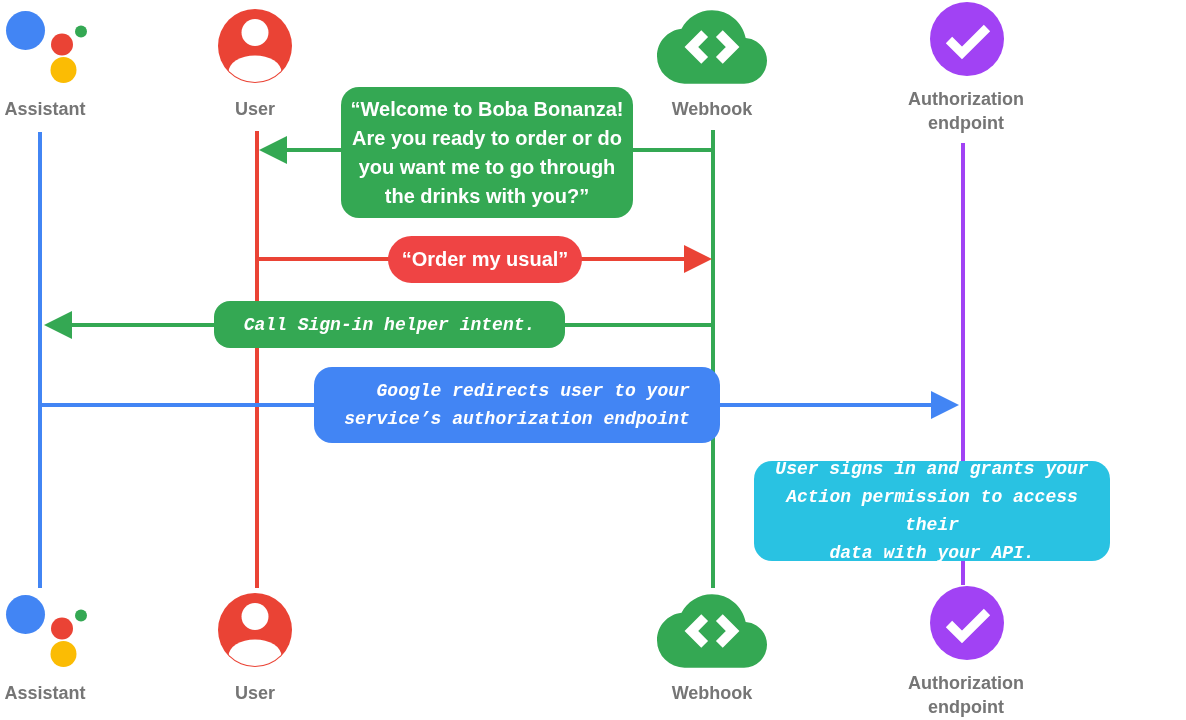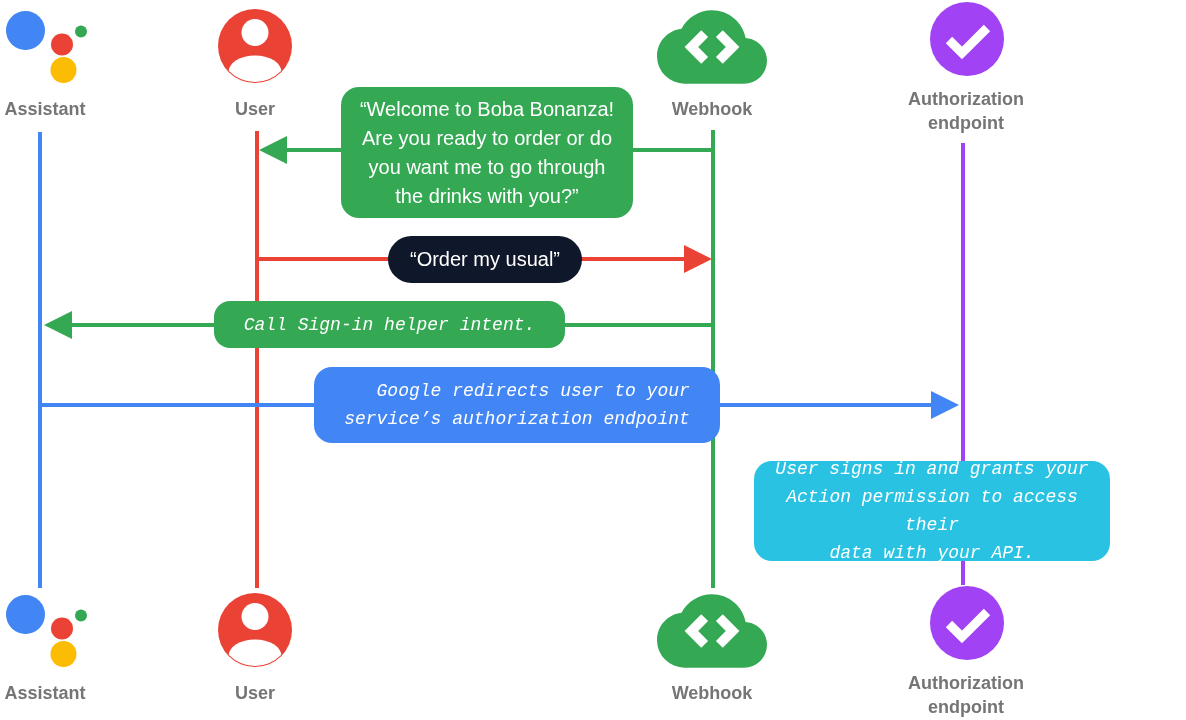--- a/index.html
+++ b/index.html
@@ -6,21 +6,21 @@
   .canvas{position:relative;width:1186px;height:720px;background:#fff;overflow:hidden;
           font-family:"Liberation Sans",sans-serif;}
   .lifeline{position:absolute;width:4px;z-index:1;}
   .icon{position:absolute;z-index:2;}
   .actor-label{position:absolute;z-index:2;color:#757575;font-weight:700;font-size:18px;
                line-height:24px;text-align:center;white-space:pre-line;}
   .arrow-line{position:absolute;height:4px;z-index:3;}
   .arrow-head{position:absolute;width:0;height:0;border-top:14px solid transparent;
               border-bottom:14px solid transparent;z-index:3;}
   .bubble{position:absolute;z-index:4;color:#fff;display:flex;align-items:center;
-          justify-content:center;text-align:center;white-space:pre-line;}
+          justify-content:center;text-align:center;white-space:pre-line;font-weight:bold;}
   .speech{font-family:"Liberation Sans",sans-serif;font-size:20px;line-height:29px;}
   .code{font-family:"Liberation Mono",monospace;font-style:italic;font-size:18px;line-height:28px;margin-left:12px;}
   #b-welcome{left:341px;top:87px;width:292px;height:131px;border-radius:18px;}
   #b-order{left:388px;top:236px;width:194px;height:47px;border-radius:24px;}
   #b-signin{left:202px;top:301px;width:351px;height:47px;border-radius:16px;}
   #b-redirect{left:302px;top:367px;width:406px;height:76px;border-radius:18px;}
   #b-grant{left:742px;top:461px;width:356px;height:100px;border-radius:18px;}
 </style>
 </head>
 <body>
@@ -66,21 +66,21 @@
 
   <div class="arrow-line" style="left:283px;top:148px;width:430px;background:#34A853;"></div>
   <div class="arrow-head" style="left:259px;top:136px;border-right:28px solid #34A853;"></div>
   <div class="bubble speech" id="b-welcome" style="background:#34A853;">“Welcome to Boba Bonanza!
 Are you ready to order or do
 you want me to go through
 the drinks with you?”</div>
 
   <div class="arrow-line" style="left:257px;top:257px;width:430px;background:#EA4335;"></div>
   <div class="arrow-head" style="left:684px;top:245px;border-left:28px solid #EA4335;"></div>
-  <div class="bubble speech" id="b-order" style="background:#0f172a;">“Order my usual”</div>
+  <div class="bubble speech" id="b-order" style="background:#ef4444;">“Order my usual”</div>
 
   <div class="arrow-line" style="left:68px;top:323px;width:645px;background:#34A853;"></div>
   <div class="arrow-head" style="left:44px;top:311px;border-right:28px solid #34A853;"></div>
   <div class="bubble code" id="b-signin" style="background:#34A853;">Call Sign-in helper intent.</div>
 
   <div class="arrow-line" style="left:40px;top:403px;width:893px;background:#4285F4;"></div>
   <div class="arrow-head" style="left:931px;top:391px;border-left:28px solid #4285F4;"></div>
   <div class="bubble code" id="b-redirect" style="background:#4285F4;text-align:right;">Google redirects user to your
 service’s authorization endpoint</div>
 

